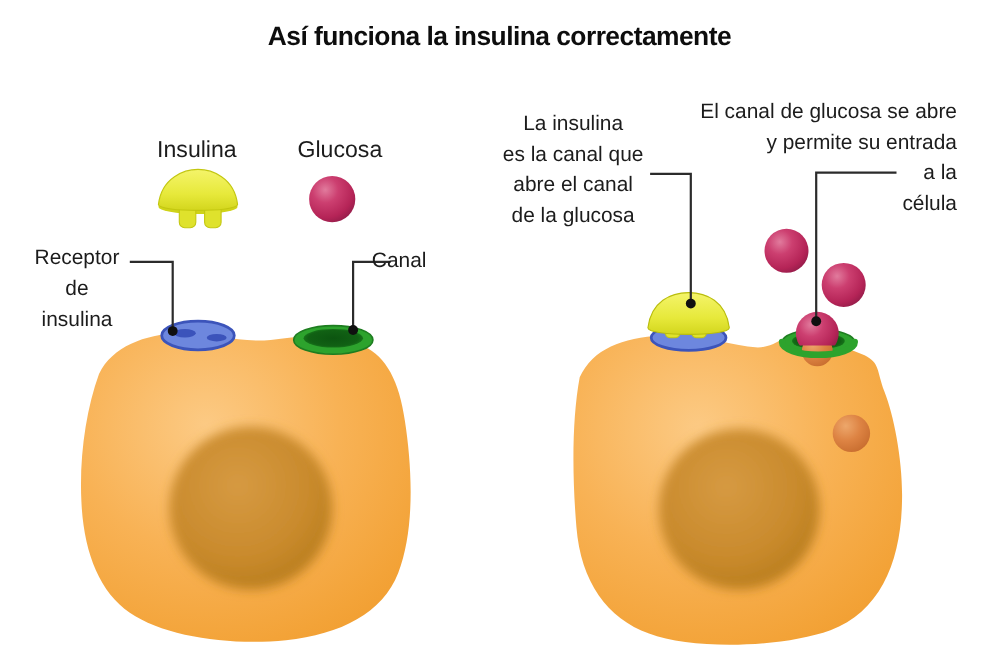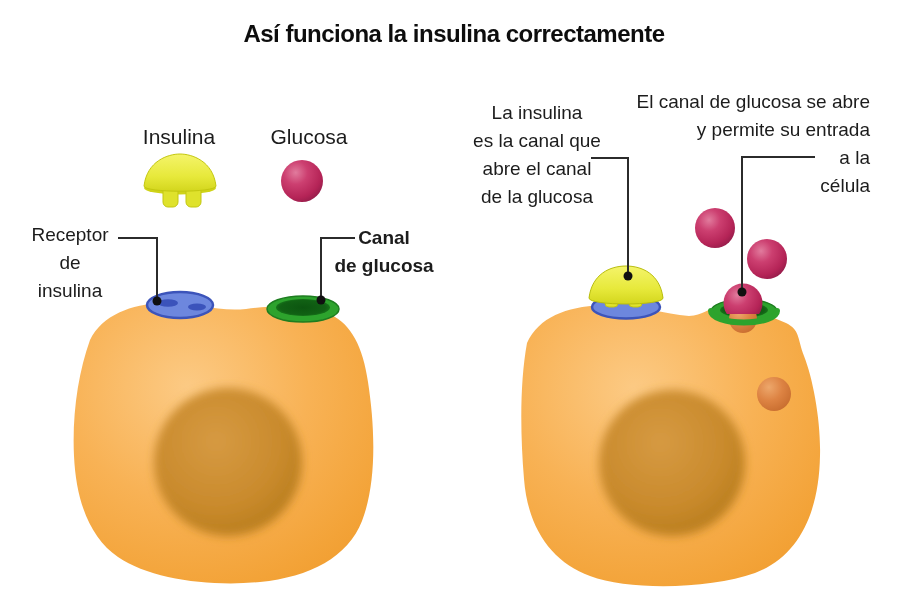--- a/index.html
+++ b/index.html
@@ -11,22 +11,22 @@
   .title{
     position:absolute;left:4px;top:20px;width:900px;text-align:center;
     font-size:24px;font-weight:800;color:#0d0d0d;letter-spacing:-0.5px;
   }
   .lbl{position:absolute;font-size:19px;line-height:28px;color:#1c1c1c;}
   .lbl div{white-space:nowrap;}
   .legend-lbl{font-size:21px;line-height:26px;text-align:center;}
   #insulin-label{left:133px;top:124px;width:92px;}
   #glucose-label{left:263px;top:124px;width:92px;}
   #receptor-label{left:14px;top:221px;width:112px;text-align:center;}
-  #closed-channel-label{left:328px;top:224px;width:112px;text-align:center;font-weight:bold;}
-  #insulin-key-label{left:461px;top:99px;width:152px;text-align:center;}
+  #closed-channel-label{left:338px;top:224px;width:112px;text-align:left;}
+  #insulin-key-label{left:445px;top:99px;width:152px;text-align:center;}
   #open-channel-label{left:600px;top:88px;width:270px;text-align:right;}
 </style>
 </head>
 <body>
 
 <div id="stage">
 
   <svg id="art" width="900" height="600" viewBox="0 0 900 600">
     <defs>
       <radialGradient id="cellGrad" cx="0.38" cy="0.30" r="0.9">
@@ -144,21 +144,20 @@
   <div class="lbl" id="receptor-label">
     <div>Receptor</div>
     <div>de</div>
     <div>insulina</div>
   </div>
 
   <div class="lbl legend-lbl" id="glucose-label">Glucosa</div>
 
   <div class="lbl" id="closed-channel-label">
     <div>Canal</div>
-    <div>de glucosa</div>
   </div>
 
   <div class="lbl" id="insulin-key-label">
     <div>La insulina</div>
     <div>es la canal que</div>
     <div>abre el canal</div>
     <div>de la glucosa</div>
   </div>
 
   <div class="lbl" id="open-channel-label">

